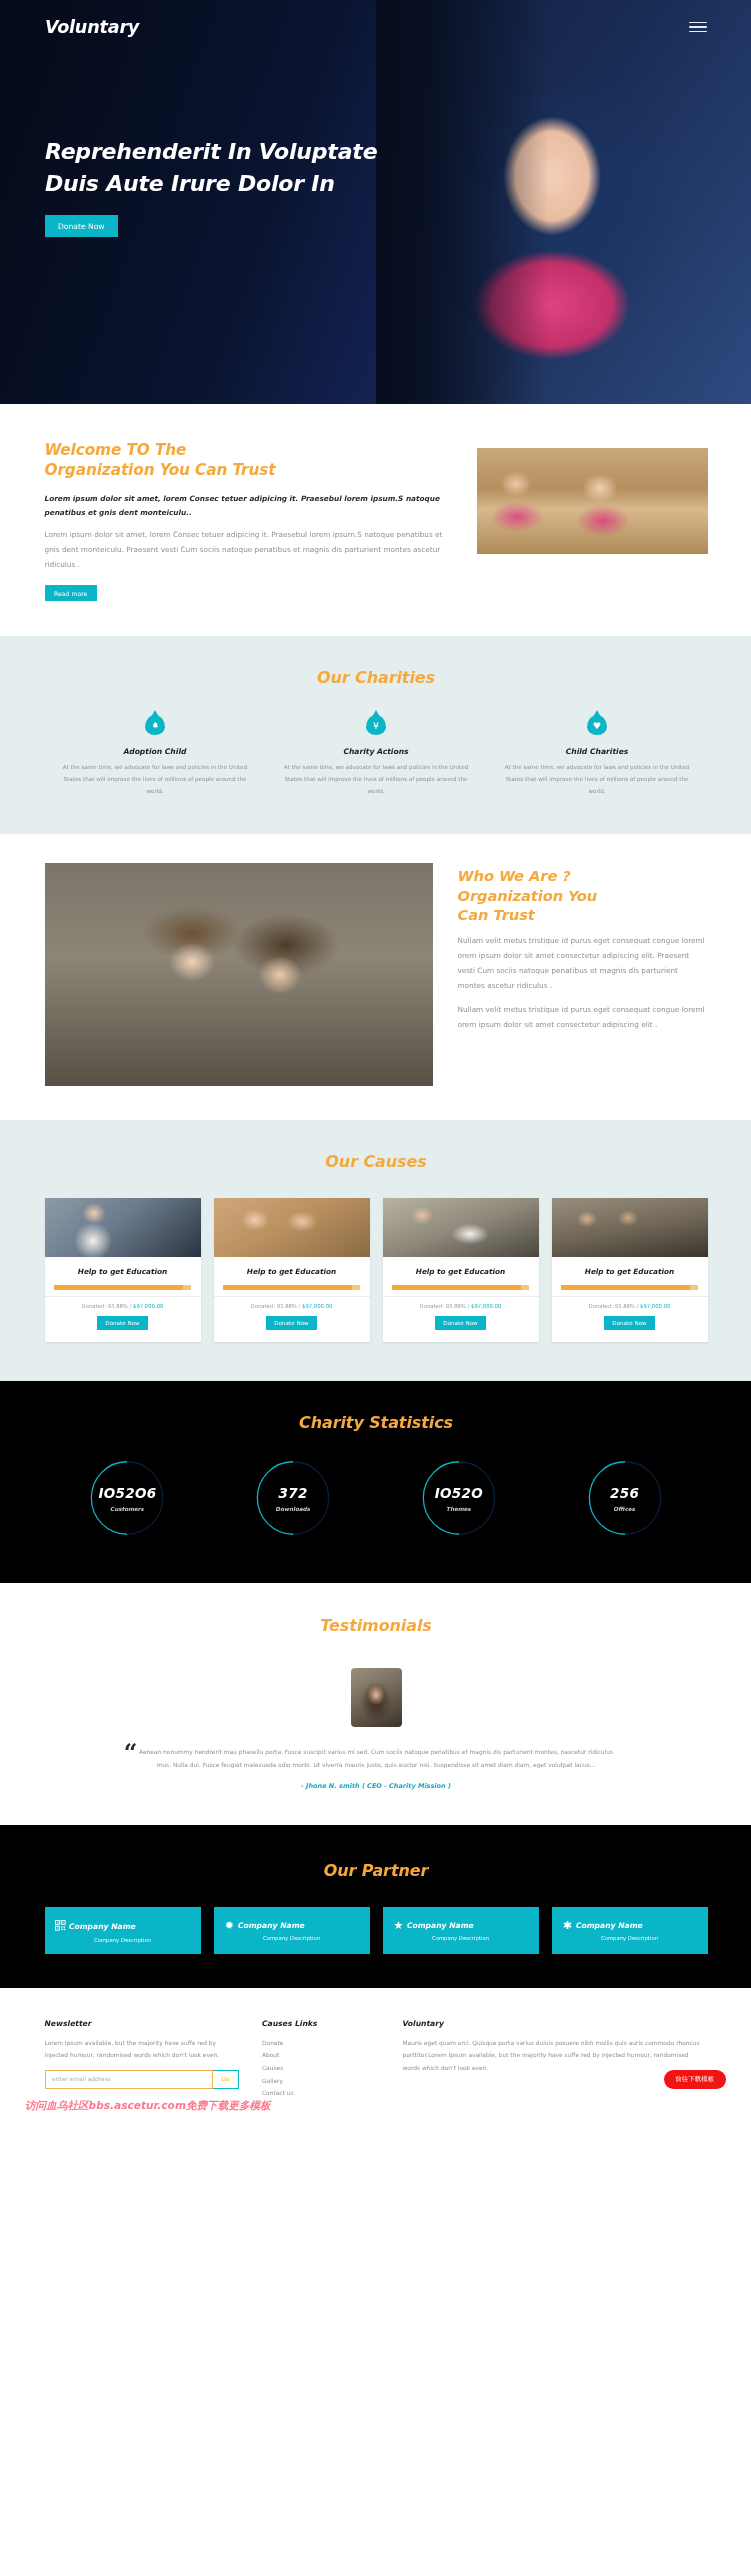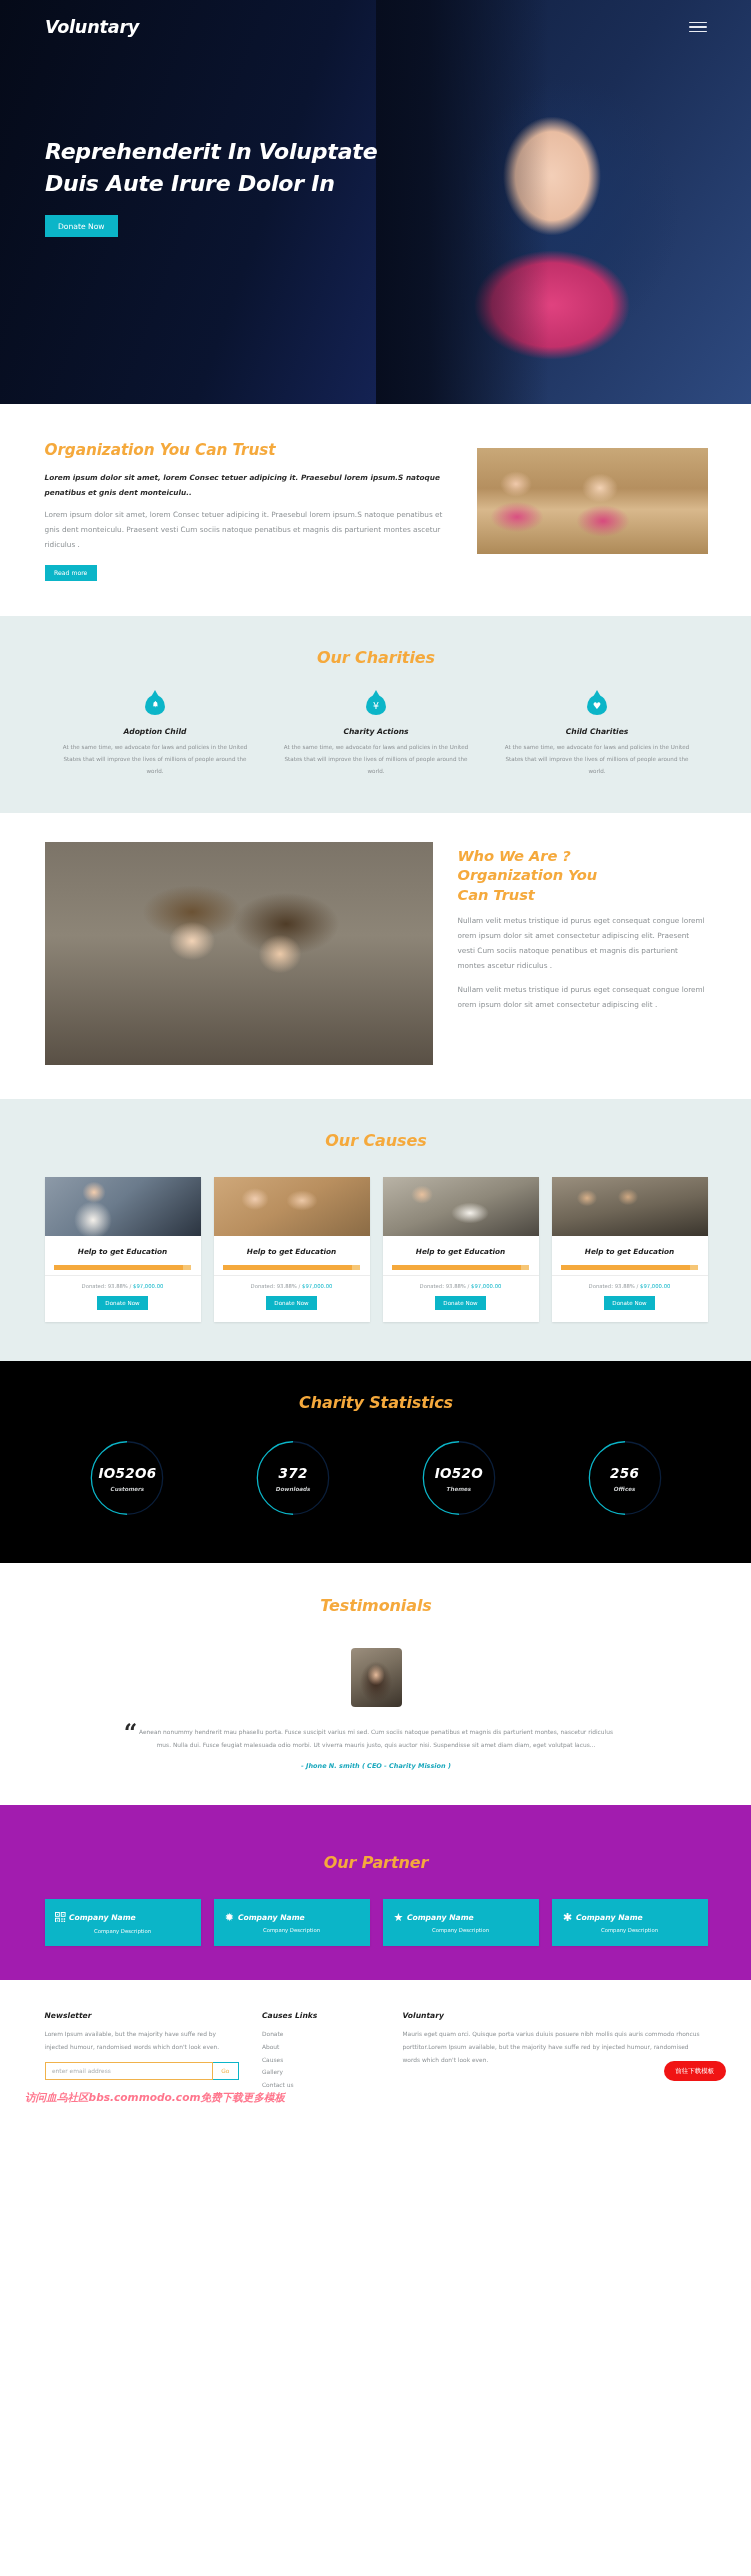--- a/index.html
+++ b/index.html
@@ -197,21 +197,21 @@
     font-size:23.5px; font-weight:bold; font-family:"DejaVu Serif", serif;
     line-height:1;
   }
   .testi-text { text-align:center; font-size:5.9px; line-height:2.25; color:#8d9295; }
   .testi-author {
     text-align:center; margin-top:9.4px; color:#1aa8bd;
     font-size:6.5px; font-weight:bold; font-style:italic;
   }
 
   
-  .partners { background:#a21caf; padding:48px 0 34px; }
+  .partners { background:#000000; padding:36px 0 34px; }
   .partner-grid { display:flex; gap:13px; margin-top:27px; }
   .partner-card {
     flex:1; background:#0bb5c8; color:#fff; padding:13px 9.4px 11.7px;
     box-shadow:0 1.2px 2.3px rgba(0,0,0,.1);
   }
   .partner-row { display:flex; align-items:center; gap:2px; }
   .partner-icon { font-size:11px; line-height:1; width:13px; text-align:center; }
   .partner-name { font-size:7.6px; font-weight:bold; font-style:italic; }
   .partner-desc { font-size:5.3px; text-align:center; margin-top:4.1px; opacity:.95; }
 
@@ -267,20 +267,21 @@
       <div>Duis Aute Irure Dolor In</div>
     </div>
     <button class="btn-teal">Donate Now</button>
   </div>
 </section>
 
 <section class="welcome">
   <div class="wrap">
     <div class="welcome-left">
       <div class="welcome-h2">
+        <div>Welcome TO The</div>
         <div>Organization You Can Trust</div>
       </div>
       <p class="welcome-lead">Lorem ipsum dolor sit amet, lorem Consec tetuer adipicing it. Praesebul lorem ipsum.S natoque penatibus et gnis dent monteiculu..</p>
       <p class="body-text welcome-p">Lorem ipsum dolor sit amet, lorem Consec tetuer adipicing it. Praesebul lorem ipsum.S natoque penatibus et gnis dent monteiculu. Praesent vesti Cum sociis natoque penatibus et magnis dis parturient montes ascetur ridiculus .</p>
       <button class="btn-read">Read more</button>
     </div>
     <div class="welcome-img"></div>
   </div>
 </section>
 
@@ -525,16 +526,16 @@
         <li>Gallery</li>
         <li>Contact us</li>
       </ul>
     </div>
 
     <div class="fcol-3">
       <h4 class="f-h4">Voluntary</h4>
       <p class="f-p">Mauris eget quam orci. Quisque porta varius duiuis posuere nibh mollis quis auris commodo rhoncus porttitor.Lorem Ipsum available, but the majority have suffe red by injected humour, randomised words which don't look even.</p>
     </div>
   </div>
-  <div class="watermark">访问血乌社区bbs.commodo.com免费下载更多模板</div>
+  <div class="watermark">访问血乌社区bbs.ascetur.com免费下载更多模板</div>
   <button class="dl-btn">前往下载模板</button>
 </footer>
 
 
 </body></html>

